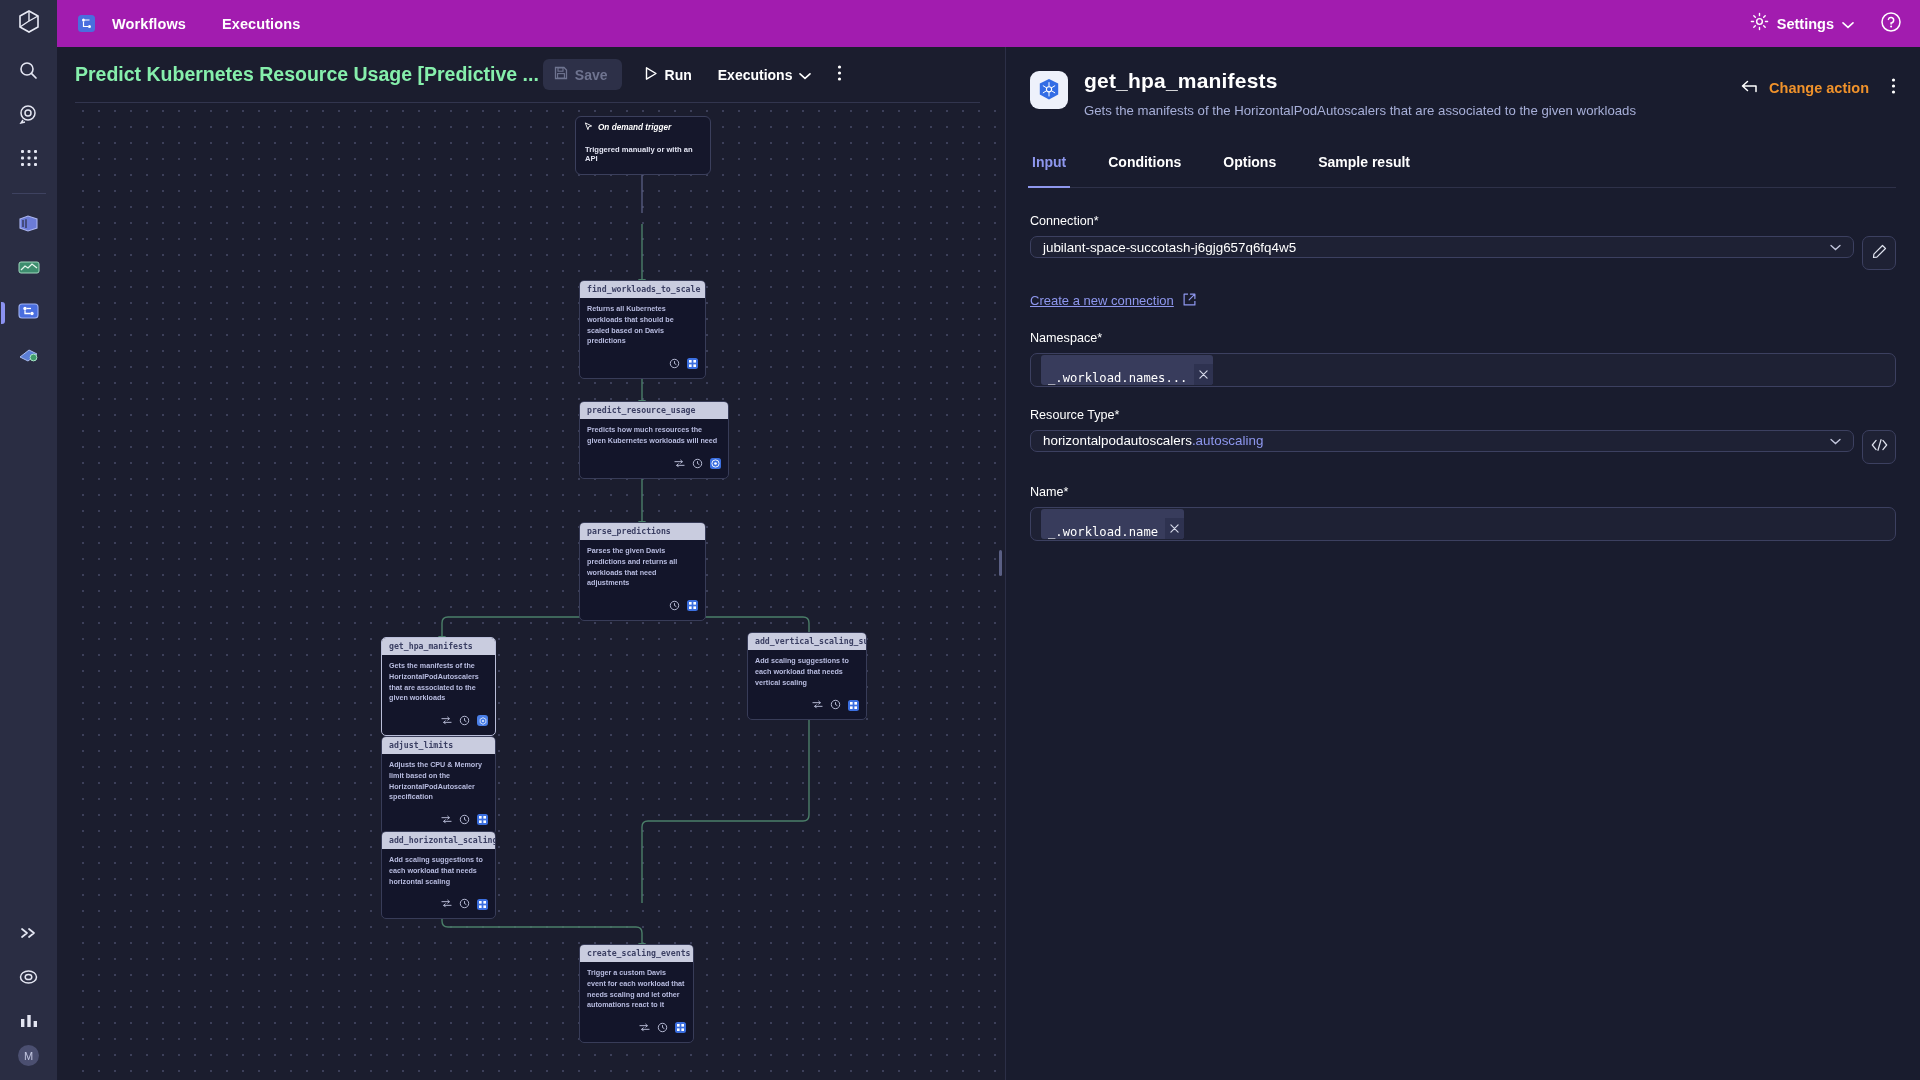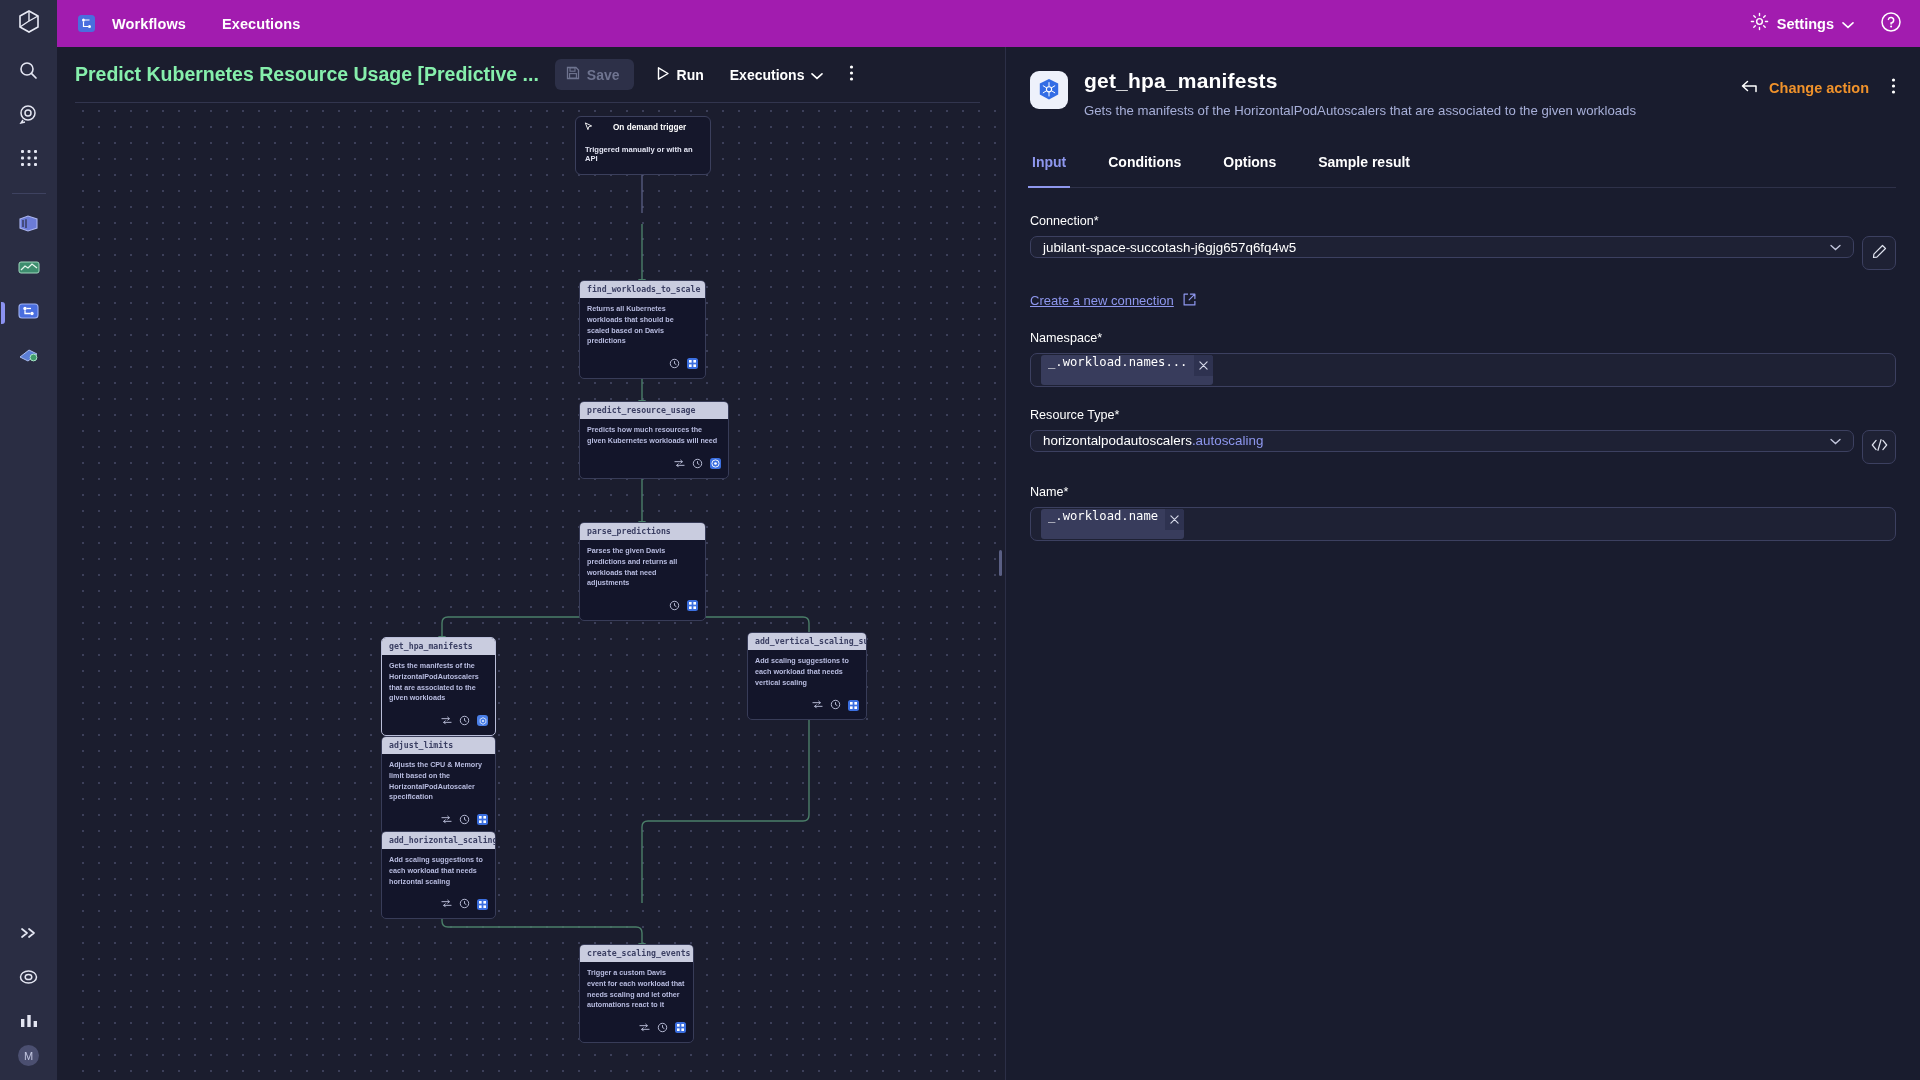--- a/index.html
+++ b/index.html
@@ -61,21 +61,21 @@
   #wf-header {
     position: absolute; left: 0; top: 0; right: 0; height: 55px;
     display: flex; align-items: center; padding: 0 22px 0 18px;
   }
   #wf-title {
     font-size: 19.5px; font-weight: bold; color: #86efac;
     white-space: nowrap; overflow: hidden;
   }
   .hdr-btn { display: flex; align-items: center; gap: 7px; }
   #save-btn {
-    margin-left: 16px; padding: 7px 14px 7px 11px; border-radius: 6px;
+    margin-left: 4px; padding: 7px 14px 7px 11px; border-radius: 6px;
     background: #2d3048; color: #6f7490; font-size: 14px; font-weight: bold;
   }
   #run-btn { margin-left: 22px; color: #fff; font-size: 14px; font-weight: bold; }
   #executions-btn { margin-left: 26px; color: #fff; font-size: 14px; font-weight: bold; }
   #wf-more { margin-left: 26px; }
   #wf-sep { position: absolute; left: 18px; right: 22px; top: 55px; height: 1px; background: #32354e; }
 
   #canvas {
     position: absolute; left: 18px; top: 56px; right: 0; bottom: 0;
     background-color: #1b1d2e;
@@ -114,22 +114,22 @@
     background: #3b6fe0; display: flex; align-items: center; justify-content: center;
   }
   .fbadge.k8s { background: #4a7fe8; border-radius: 3px; }
 
   
   #trigger-node {
     position: absolute;
     background: #15172b; border: 1px solid #3b3f5c; border-radius: 6px;
   }
   #trigger-head {
-    display: flex; align-items: center; gap: 20px;
-    padding: 5px 8px; font-size: 8.2px; font-weight: bold; color: #ffffff;
+    display: flex; align-items: center; gap: 5px;
+    padding: 5px 8px; font-size: 8.2px; font-weight: bold; color: #ffffff; font-style: italic;
   }
   #trigger-body {
     padding: 7px 9px 11px; font-size: 7.6px; font-weight: bold; color: #e2e4f2;
   }
 
   
   #pane-handle {
     position: absolute; left: 999px; top: 550px; width: 3px; height: 26px;
     background: #5a5f84; border-radius: 2px;
   }
@@ -186,21 +186,21 @@
     border: 1px solid #3c4060; border-radius: 7px;
     display: flex; align-items: center; justify-content: center;
     color: #dfe2ee;
   }
   .chip-box {
     height: 34px; background: #1e2134;
     border: 1px solid #3c4060; border-radius: 7px;
     display: flex; align-items: center; padding: 0 10px;
   }
   .chip {
-    display: flex; align-items: flex-start; height: 30px;
+    display: flex; align-items: flex-end; height: 30px;
     background: #383c5c; border-radius: 3px; overflow: hidden;
   }
   .chip .chip-text {
     font-size: 12.2px; color: #ffffff; padding: 0 7px;
     font-family: "DejaVu Sans Mono", monospace;
   }
   .chip .chip-x {
     width: 19px; height: 21px; background: #2e3250;
     display: flex; align-items: center; justify-content: center;
     font-size: 11px; color: #d5d8e8;

